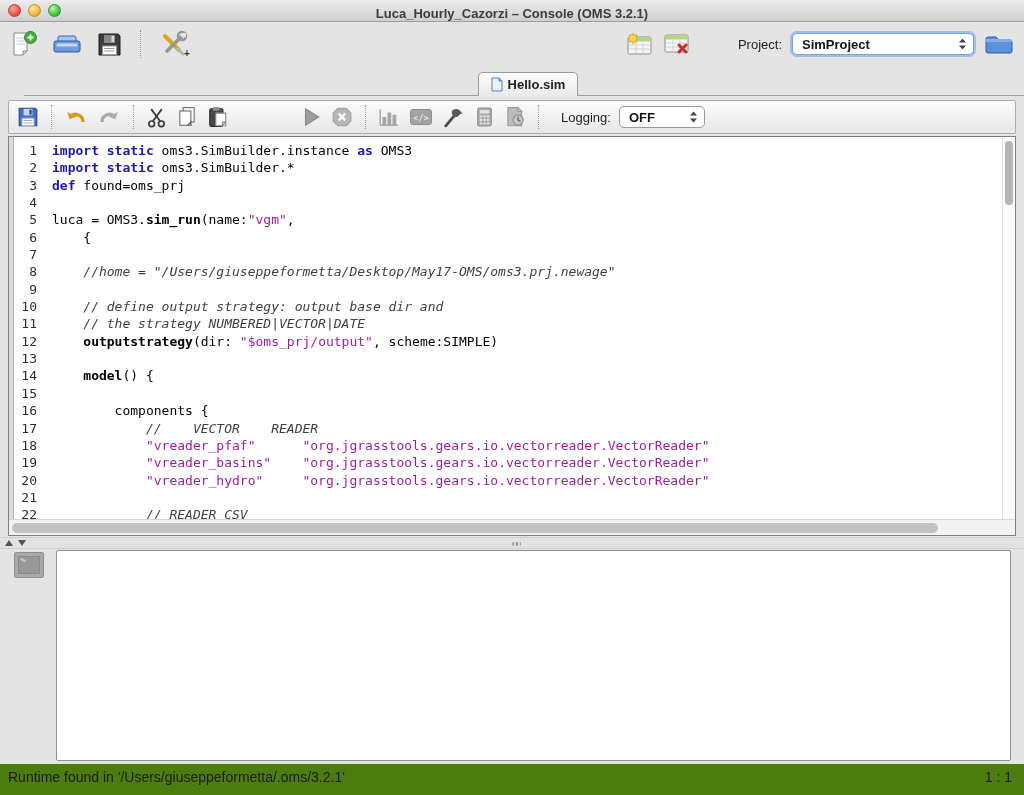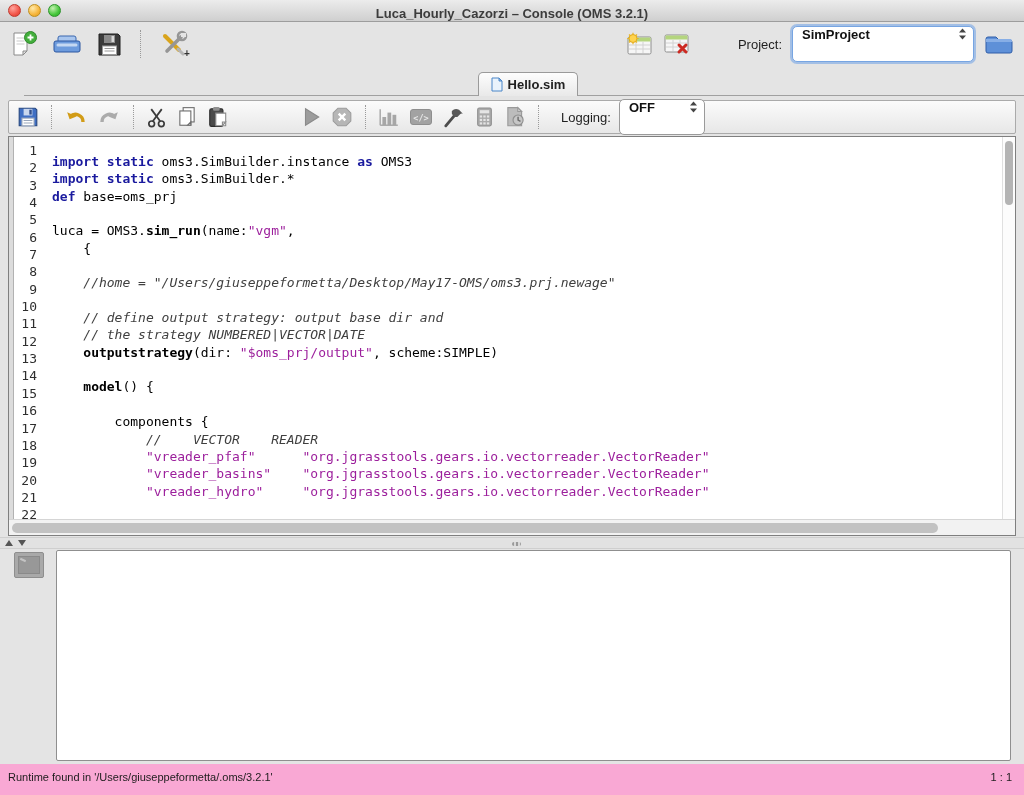--- a/index.html
+++ b/index.html
@@ -18,22 +18,22 @@
   .tl.grn   { background:radial-gradient(circle at 35% 30%, #c4f0b0, #46c73b 60%, #2da428); border:1px solid #2a9428; }
 
   
   #toolbar-main { position:absolute; left:0; top:22px; width:1024px; height:44px;
     background:#e4e4e4; display:flex; align-items:center; }
   .tb-left { display:flex; align-items:center; gap:14px; padding-left:10px; }
   .tb-right { position:absolute; right:10px; top:0; height:44px; display:flex; align-items:center; gap:10px; }
   .icon-btn { display:flex; align-items:center; justify-content:center; background:none; border:none; cursor:default; }
   .vsep-dotted { width:1px; height:28px; border-left:1px dotted #9a9a9a; margin:0 3px; }
   .ui-label { font-size:13px; color:#1f1f1f; }
-  .combo { display:flex; justify-content:space-between; background:#fff;
-    border:1px solid #9a9a9a; border-radius:5px; height:36px; padding:0 6px 0 9px; font-size:13px; color:#111; }
+  .combo { display:flex; align-items:center; justify-content:space-between; background:#fff;
+    border:1px solid #9a9a9a; border-radius:5px; height:22px; padding:0 6px 0 9px; font-size:13px; color:#111; }
   .combo.focused { border:1px solid #77a5e2; box-shadow:0 0 0 2px rgba(110,160,230,.55); }
   .combo .val { flex:1; font-weight:bold; }
   .combo.small .val { font-weight:bold; }
 
   
   #tabbar { position:absolute; left:16px; top:66px; width:1024px; height:30px; }
   #tabbar .baseline { position:absolute; left:8px; right:8px; bottom:0; height:1px; background:#a0a0a0; }
   .tabs { position:absolute; left:0; right:0; bottom:0; display:flex; justify-content:center; align-items:flex-end; }
   .tab { display:flex; align-items:center; gap:5px; height:24px; padding:0 12px;
     border:1px solid #9a9a9a; border-bottom:none; border-radius:5px 5px 0 0;
@@ -51,21 +51,21 @@
   
   #editor { position:absolute; left:8px; right:8px; top:136px; height:400px;
     background:#fff; border:1px solid #7f7f7f; overflow:hidden; }
   .edit-strip { position:absolute; left:0; top:0; bottom:16px; width:5px;
     background:#dcdcdc; border-right:1px solid #b2b2b2; }
   .gutter { position:absolute; left:6px; top:0; bottom:16px; width:25px;
     padding:5px 3px 0 0; text-align:right; overflow:hidden;
     font-family:"DejaVu Sans Mono", monospace; font-size:13px; color:#2e2e2e; }
   .ln { height:17.35px; line-height:17.35px; }
   .code-pane { position:absolute; left:43px; top:0; bottom:16px; right:14px;
-    padding-top:16px; overflow:hidden;
+    padding-top:5px; overflow:hidden;
     font-family:"DejaVu Sans Mono", monospace; font-size:13px; color:#000; }
   .code-line { height:17.35px; line-height:17.35px; white-space:pre; }
   .tok-kw { color:#1a1a9e; font-weight:bold; }
   .tok-b  { color:#000; font-weight:bold; }
   .tok-st { color:#9c1f9c; }
   .tok-cm { color:#3f3f3f; font-style:italic; }
   .tok-pl { color:#000; }
   .vscroll { position:absolute; right:0; top:0; bottom:16px; width:13px; background:#fcfcfc; border-left:1px solid #e0e0e0; }
   .vthumb { position:absolute; right:2px; top:4px; width:8px; height:64px; border-radius:5px; background:#b4b4b4; }
   .hscroll { position:absolute; left:0; right:0; bottom:0; height:16px; background:#f2f2f2; border-top:1px solid #d5d5d5; }
@@ -86,22 +86,22 @@
   .console-side { position:absolute; left:8px; top:0; bottom:0; width:46px; }
   .console-btn { position:absolute; left:6px; top:3px; width:30px; height:26px;
     background:#a9a9a9; border:1px solid #8e8e8e; border-radius:2px; }
   .console-btn .inner { position:absolute; left:3px; top:3px; right:3px; bottom:3px;
     background:#989898; border:1px solid #8a8a8a; }
   .console-btn .mark { position:absolute; left:5px; top:6px; width:6px; height:2px; background:#c4c4c4; transform:rotate(25deg); }
   .console-out { position:absolute; left:56px; right:13px; top:1px; bottom:3px;
     background:#fff; border:1px solid #8f8f8f; border-radius:2px; }
 
   
-  #statusbar { position:absolute; left:0; right:0; top:764px; height:31px; background:#f9a8d4;
-    display:flex; align-items:center; font-size:11px; color:#1d1d1d; padding:0 12px 6px 8px; }
+  #statusbar { position:absolute; left:0; right:0; top:764px; height:31px; background:#4d7c0f;
+    display:flex; align-items:center; font-size:14px; color:#1d1d1d; padding:0 12px 6px 8px; }
   #statusbar .msg { flex:1; }
   #statusbar .pos { color:#1d1d1d; }
 
   svg { display:block; }
 </style>
 </head>
 <body>
 
 <div id="titlebar">
   <div class="traffic">
@@ -386,21 +386,21 @@
       <div class="ln">17</div>
       <div class="ln">18</div>
       <div class="ln">19</div>
       <div class="ln">20</div>
       <div class="ln">21</div>
       <div class="ln">22</div>
     </div>
   <div class="code-pane">
       <div class="code-line"><span class="tok-kw">import static</span><span class="tok-pl"> oms3.SimBuilder.instance </span><span class="tok-kw">as</span><span class="tok-pl"> OMS3</span></div>
       <div class="code-line"><span class="tok-kw">import static</span><span class="tok-pl"> oms3.SimBuilder.*</span></div>
-      <div class="code-line"><span class="tok-kw">def</span><span class="tok-pl"> base=oms_prj</span></div>
+      <div class="code-line"><span class="tok-kw">def</span><span class="tok-pl"> found=oms_prj</span></div>
       <div class="code-line">&nbsp;</div>
       <div class="code-line"><span class="tok-pl">luca = OMS3.</span><span class="tok-b">sim_run</span><span class="tok-pl">(name:</span><span class="tok-st">"vgm"</span><span class="tok-pl">,</span></div>
       <div class="code-line"><span class="tok-pl">    {</span></div>
       <div class="code-line">&nbsp;</div>
       <div class="code-line"><span class="tok-cm">    //home = "/Users/giuseppeformetta/Desktop/May17-OMS/oms3.prj.newage"</span></div>
       <div class="code-line">&nbsp;</div>
       <div class="code-line"><span class="tok-cm">    // define output strategy: output base dir and</span></div>
       <div class="code-line"><span class="tok-cm">    // the strategy NUMBERED|VECTOR|DATE</span></div>
       <div class="code-line"><span class="tok-pl">    </span><span class="tok-b">outputstrategy</span><span class="tok-pl">(dir: </span><span class="tok-st">"$oms_prj/output"</span><span class="tok-pl">, scheme:SIMPLE)</span></div>
       <div class="code-line">&nbsp;</div>

